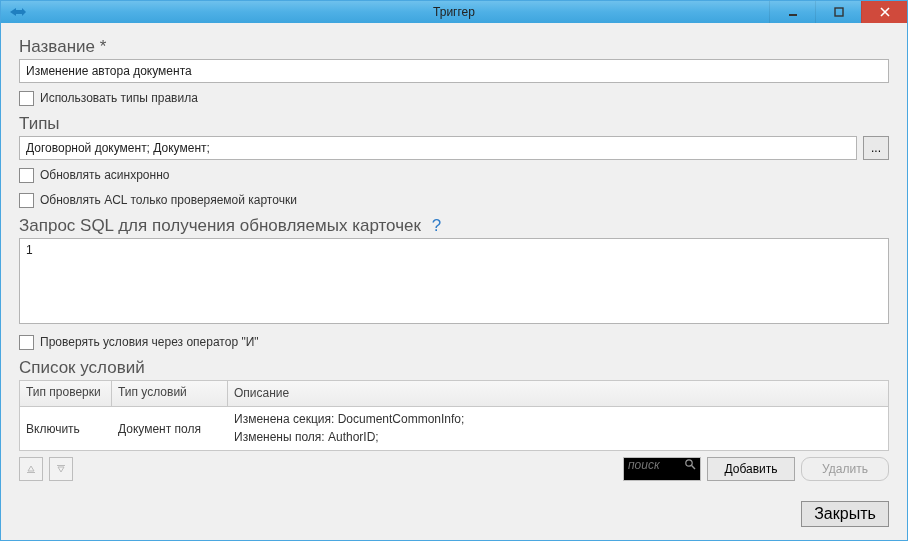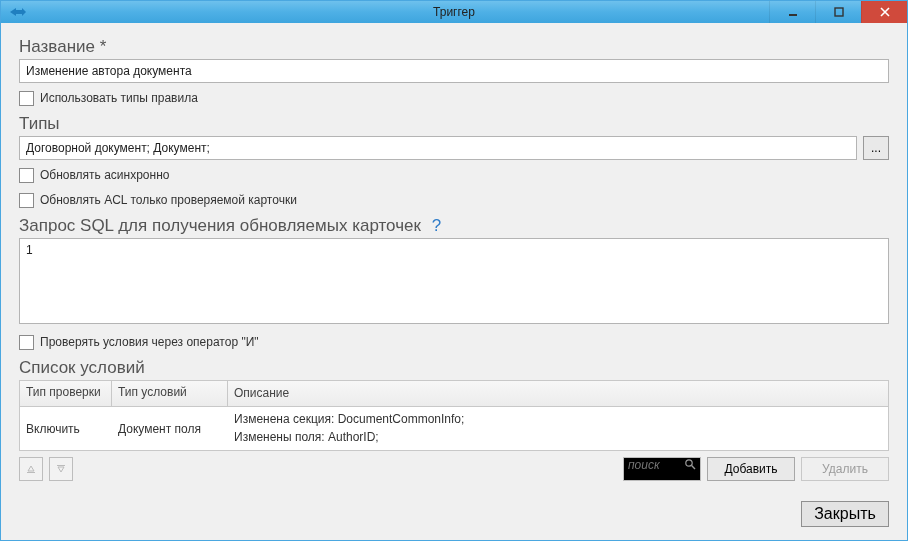--- a/index.html
+++ b/index.html
@@ -207,20 +207,21 @@
     font-family: inherit;
     font-size: 12px;
     cursor: pointer;
     padding: 0 10px;
   }
   .btn.disabled {
     color: #9c9c9c;
     border-color: #c8c8c8;
     background: #efefef;
     cursor: default;
+    border-radius: 9px;
   }
   .bottom-bar {
     display: flex;
     justify-content: flex-end;
     padding: 8px 18px 14px 18px;
   }
   .close-btn {
     height: 26px;
     min-width: 88px;
     border: 1px solid #8f8f8f;

